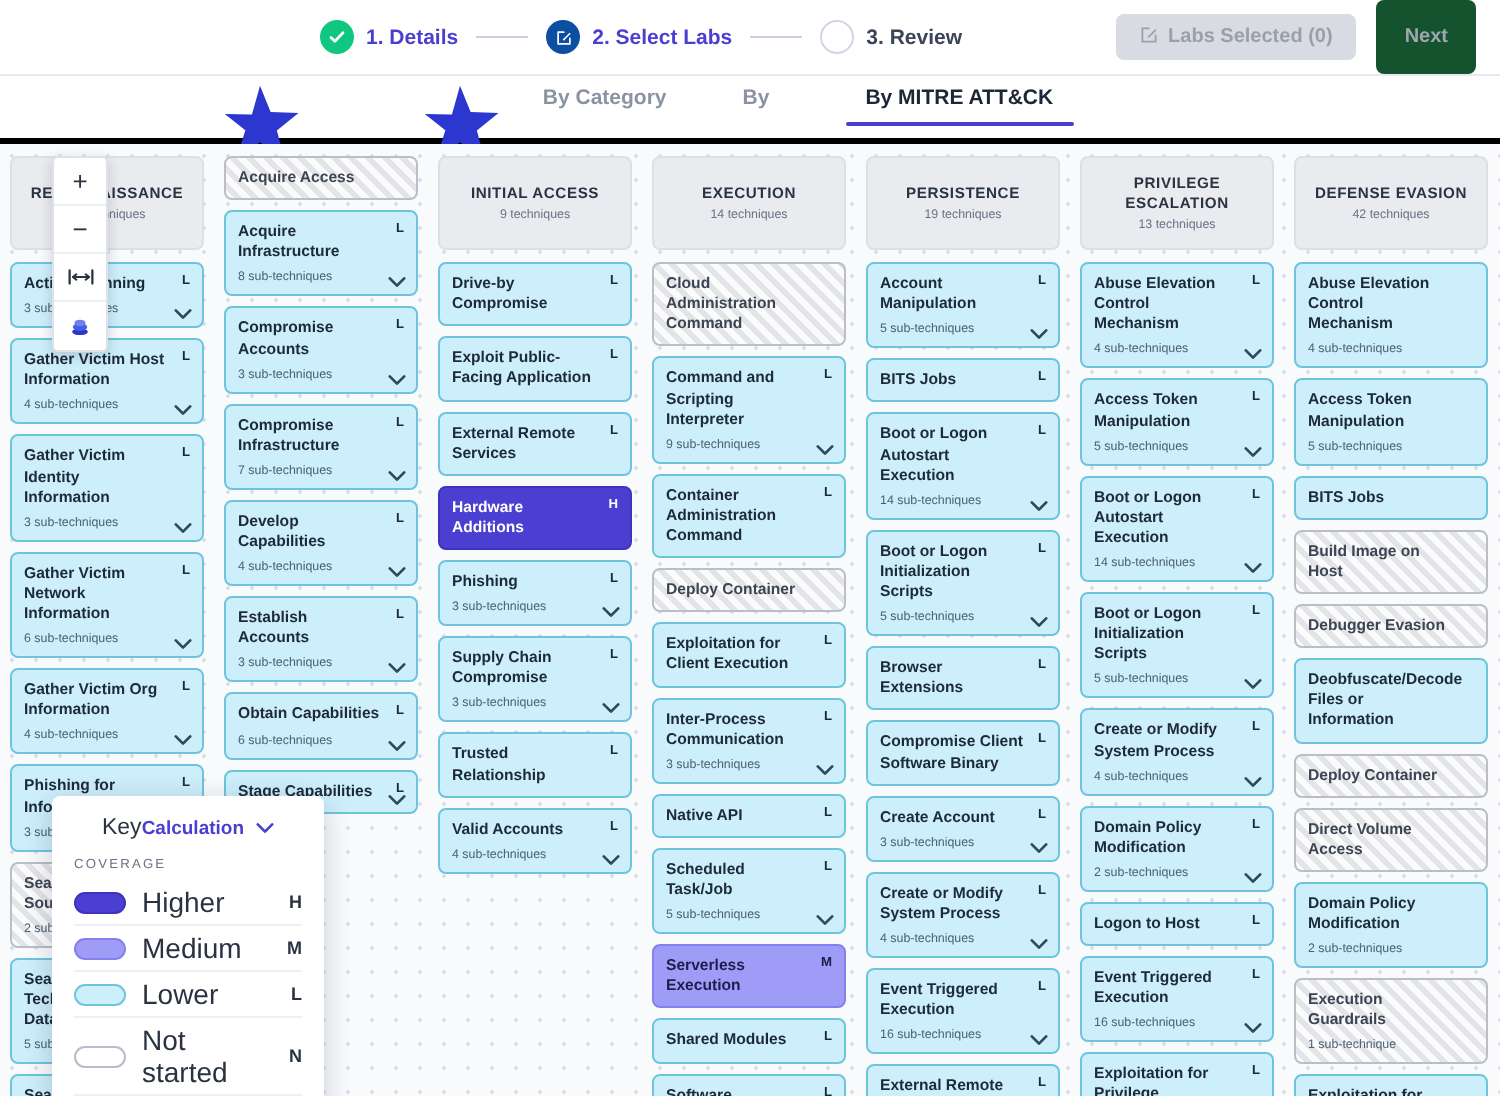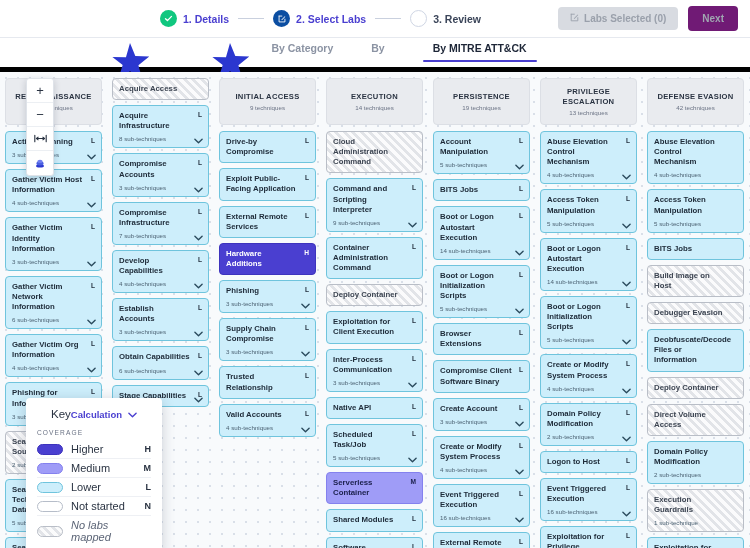--- a/index.html
+++ b/index.html
@@ -35,29 +35,29 @@
   .step-label.muted{ color:#3b4559; }
   .step-line{ width:26px;height:1.5px;background:#c9d0de;margin:0 9px; }
 
   .header-actions{ margin-left:auto; display:flex; align-items:center; gap:10px; }
   .btn-ghost{
     background:#d8dbe1; color:#9aa0ab; border:none; border-radius:4px;
     height:23px; padding:0 12px; font-size:10px; font-weight:bold;
     display:flex;align-items:center;gap:5px; cursor:default;
   }
   .btn-next{
-    background:#701a75; color:#a0a6b1; border:none; border-radius:4px;
-    height:25px; padding:0 14px; font-size:10px; font-weight:bold; cursor:default;
+    background:#14532d; color:#a0a6b1; border:none; border-radius:4px;
+    height:37px; padding:0 14px; font-size:10px; font-weight:bold; cursor:default;
   }
 
   
   .tab-bar{
     height:34px; width:750px; background:#fff;
     display:flex; align-items:flex-end; justify-content:center;
-    border-bottom:5px solid #000000;
+    border-bottom:3px solid #000000;
     position:relative;
     padding-left:48px;
   }
   .tabs{ display:flex; gap:30px; height:100%; align-items:center; padding-bottom:1px;}
   .tab{
     font-size:10.5px; color:#8b93a3; font-weight:bold;
     padding:0 4px 8px 4px; position:relative; white-space:nowrap; cursor:pointer;
   }
   .tab.active{ color:#1d2637;margin-left:10px; }
   .tab.active:after{
@@ -168,21 +168,21 @@
   }
   .legend-row:first-of-type{ border-top:none; }
   .swatch{ width:26px;height:11px;border-radius:6px; flex:none; }
   .sw-H{ background:#4a3fd0; border:1px solid #3d33bd; }
   .sw-M{ background:#9f9cf7; border:1px solid #8481ee; }
   .sw-L{ background:#cdeefb; border:1px solid #6fc4dd; }
   .sw-N{ background:#fff; border:1px solid #b6bdc9; }
   .sw-X{ background:#e2e4e8; border:1px solid #b9bec7;
     background-image:repeating-linear-gradient(45deg,
       rgba(255,255,255,.85) 0 3px, rgba(0,0,0,0) 3px 6px); }
-  .legend-label{ font-size:11px; color:#2a3342; flex:1; }
+  .legend-label{ font-size:14px; color:#2a3342; flex:1; }
   .legend-label.ital{ font-style:italic; color:#5b6476; }
   .legend-code{ font-size:9px;font-weight:bold;color:#2a3342; }
 </style>
 </head>
 <body>
 
 <div class="stepper-bar">
   <div class="steps">
 
     <div class="step">
@@ -517,21 +517,21 @@
             <div class="title">Scheduled Task/Job</div>
             <div class="sub">5 sub-techniques</div>
             <div class="lvl">L</div>
             <span class="chev">
               <svg viewBox="0 0 10 6">
                 <path d="M1 1l4 4 4-4" stroke="currentColor" stroke-width="1.5" fill="none" stroke-linecap="round" stroke-linejoin="round"></path>
               </svg>
             </span>
           </div>
           <div class="card cov-M">
-            <div class="title">Serverless Container</div>
+            <div class="title">Serverless Execution</div>
             <div class="lvl">M</div>
           </div>
           <div class="card cov-L">
             <div class="title">Shared Modules</div>
             <div class="lvl">L</div>
           </div>
           <div class="card cov-L">
             <div class="title">Software Deployment Tools</div>
             <div class="lvl">L</div>
           </div>

